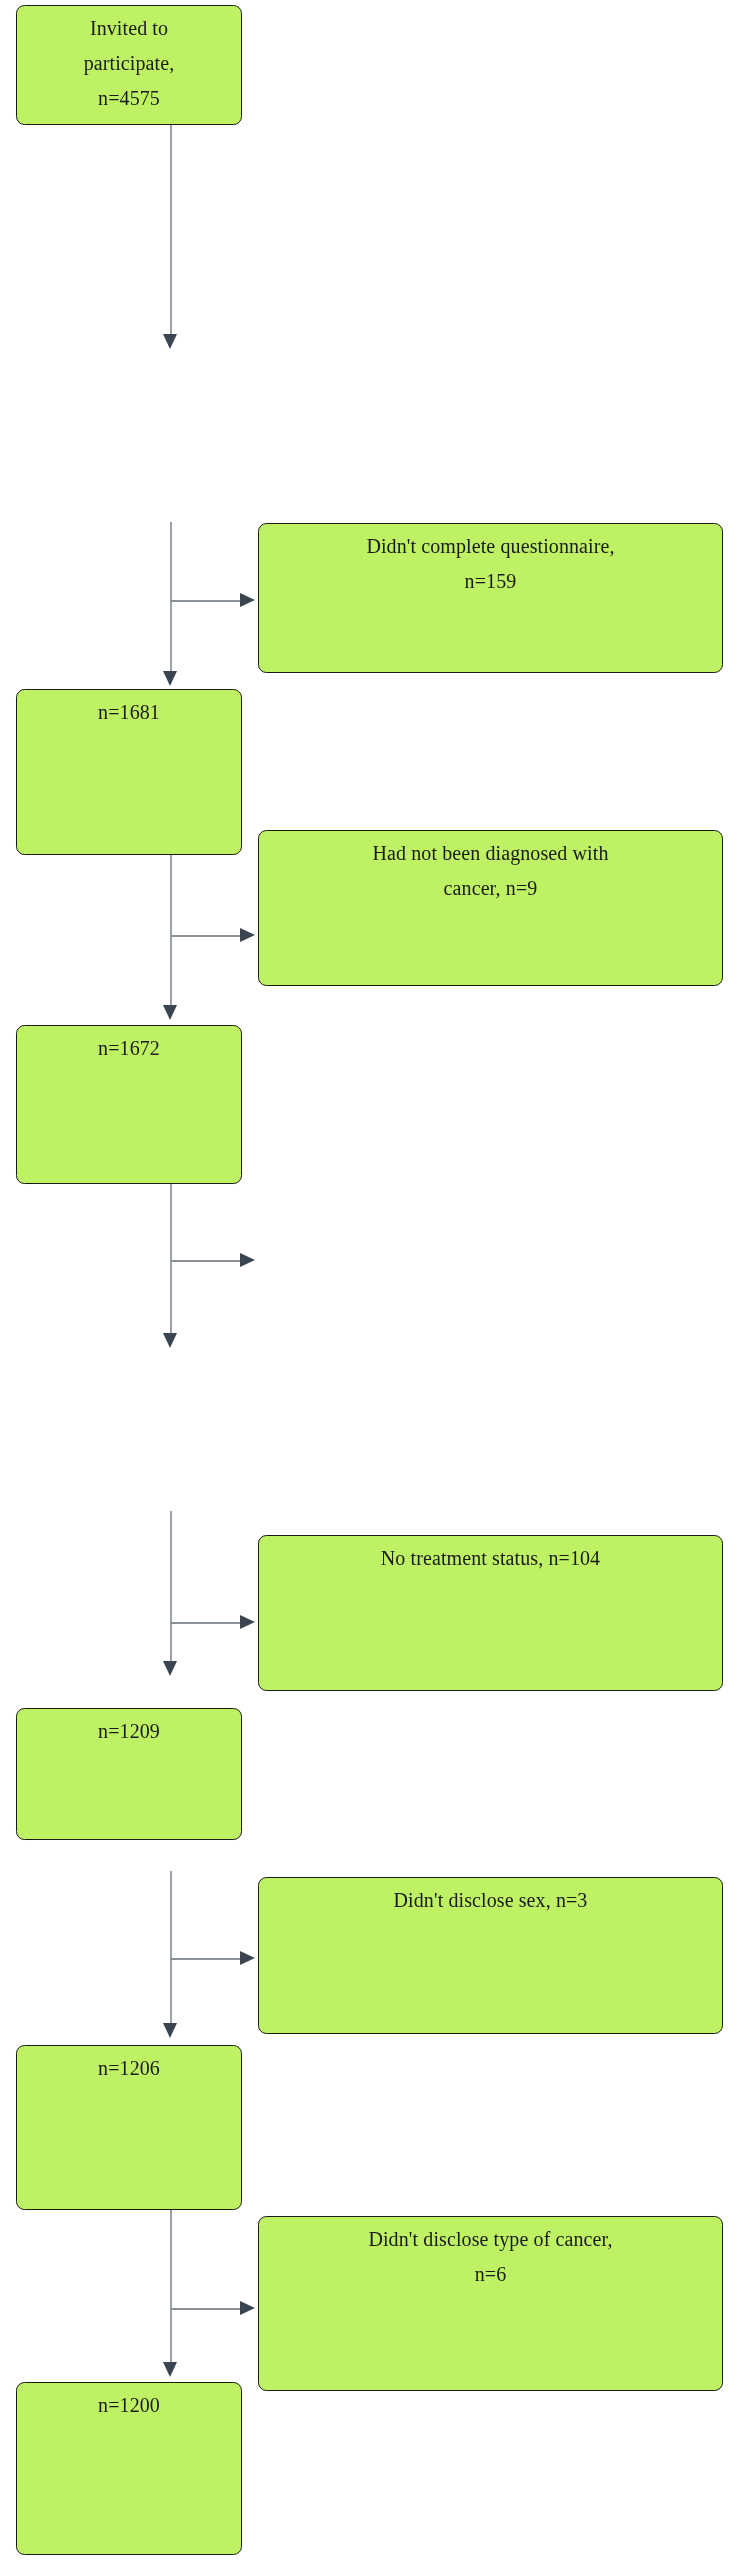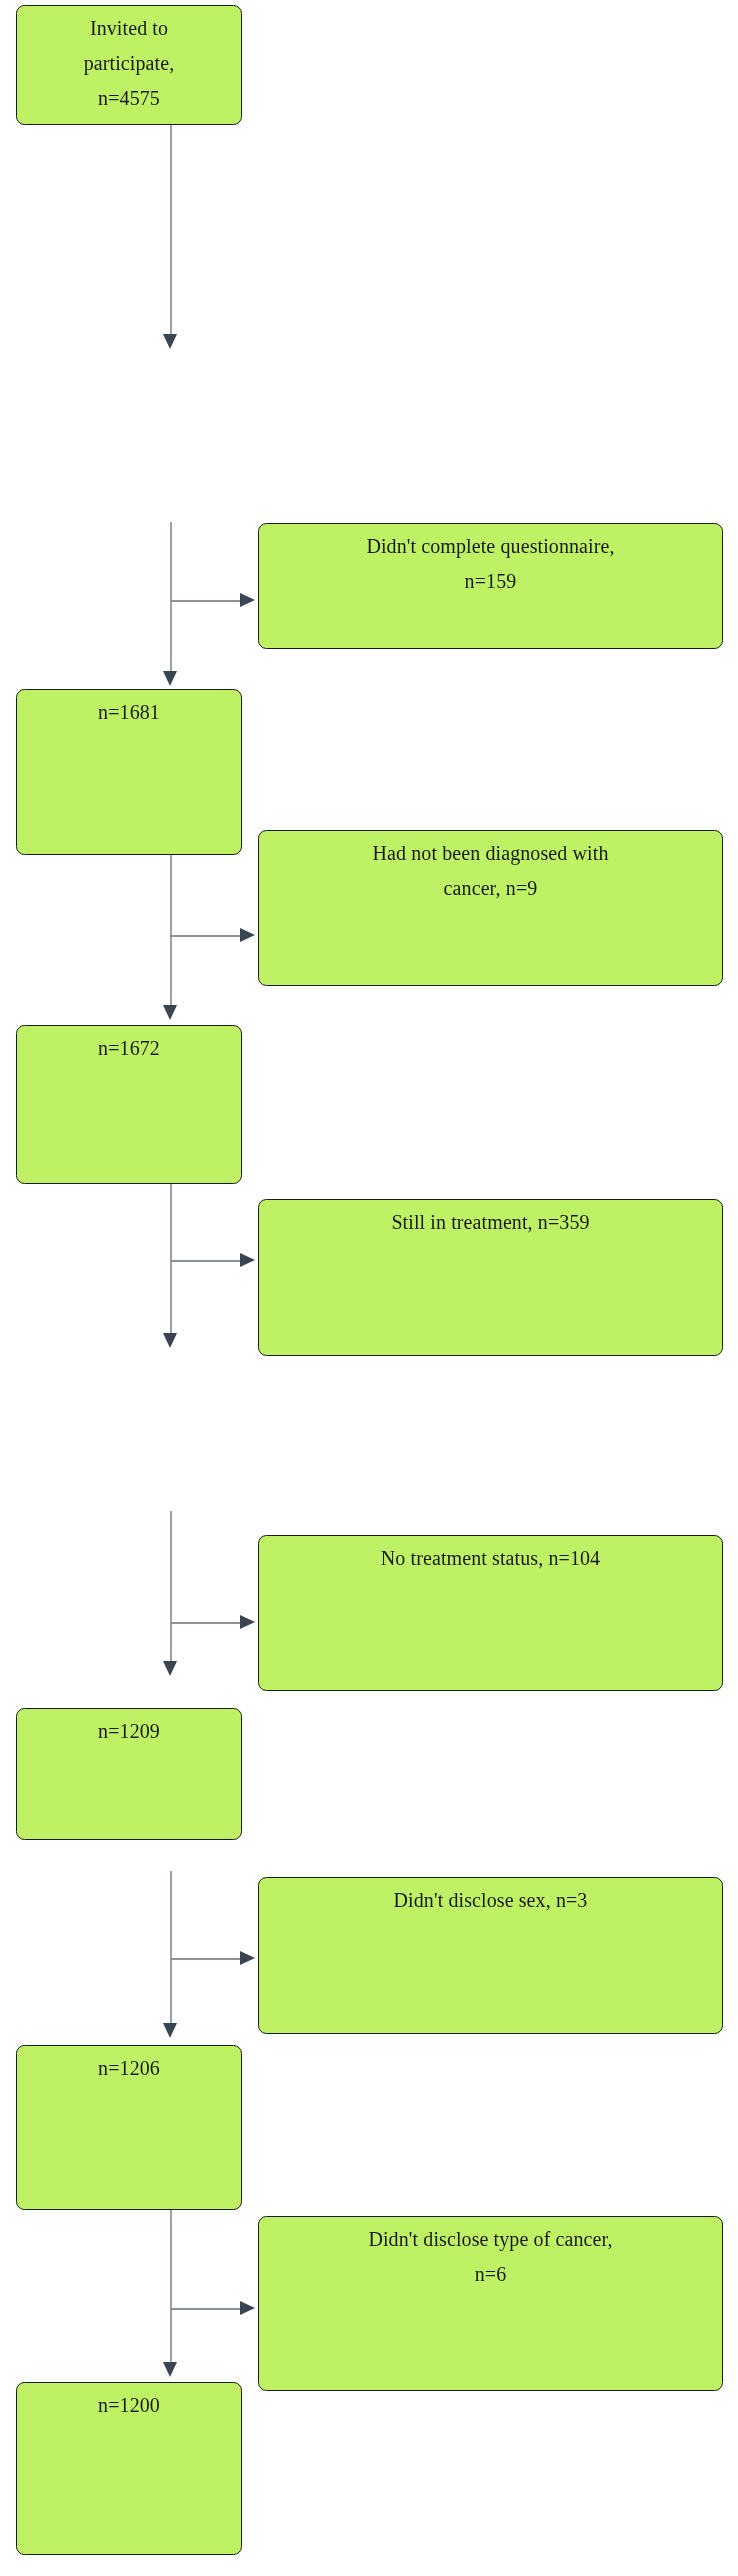--- a/index.html
+++ b/index.html
@@ -79,21 +79,21 @@
 
   <div class="v-line" style="left:170px; top:125px; height:210px;"></div>
   <div class="arrow-down" style="left:163px; top:334px;"></div>
 
 
   <div class="v-line" style="left:170px; top:522px; height:150px;"></div>
   <div class="arrow-down" style="left:163px; top:671px;"></div>
   <div class="h-line" style="left:170px; top:600px; width:71px;"></div>
   <div class="arrow-right" style="left:240px; top:593px;"></div>
 
-  <div class="node side-node" style="left:258px; top:523px; width:465px; height:126px;">
+  <div class="node side-node" style="left:258px; top:523px; width:465px; height:150px;">
     <span class="node-text">Didn't complete questionnaire,
 n=159</span>
   </div>
 
   <div class="node main-node" style="left:16px; top:689px; width:226px; height:166px;">
     <span class="node-text">n=1681</span>
   </div>
 
   <div class="v-line" style="left:170px; top:855px; height:151px;"></div>
   <div class="arrow-down" style="left:163px; top:1005px;"></div>
@@ -107,23 +107,20 @@
 
   <div class="node main-node" style="left:16px; top:1025px; width:226px; height:159px;">
     <span class="node-text">n=1672</span>
   </div>
 
   <div class="v-line" style="left:170px; top:1184px; height:150px;"></div>
   <div class="arrow-down" style="left:163px; top:1333px;"></div>
   <div class="h-line" style="left:170px; top:1260px; width:71px;"></div>
   <div class="arrow-right" style="left:240px; top:1253px;"></div>
 
-  <div class="node side-node" style="left:258px; top:1199px; width:465px; height:157px;">
-    <span class="node-text">Still in treatment, n=359</span>
-  </div>
 
 
   <div class="v-line" style="left:170px; top:1511px; height:151px;"></div>
   <div class="arrow-down" style="left:163px; top:1661px;"></div>
   <div class="h-line" style="left:170px; top:1622px; width:71px;"></div>
   <div class="arrow-right" style="left:240px; top:1615px;"></div>
 
   <div class="node side-node" style="left:258px; top:1535px; width:465px; height:156px;">
     <span class="node-text">No treatment status, n=104</span>
   </div>

